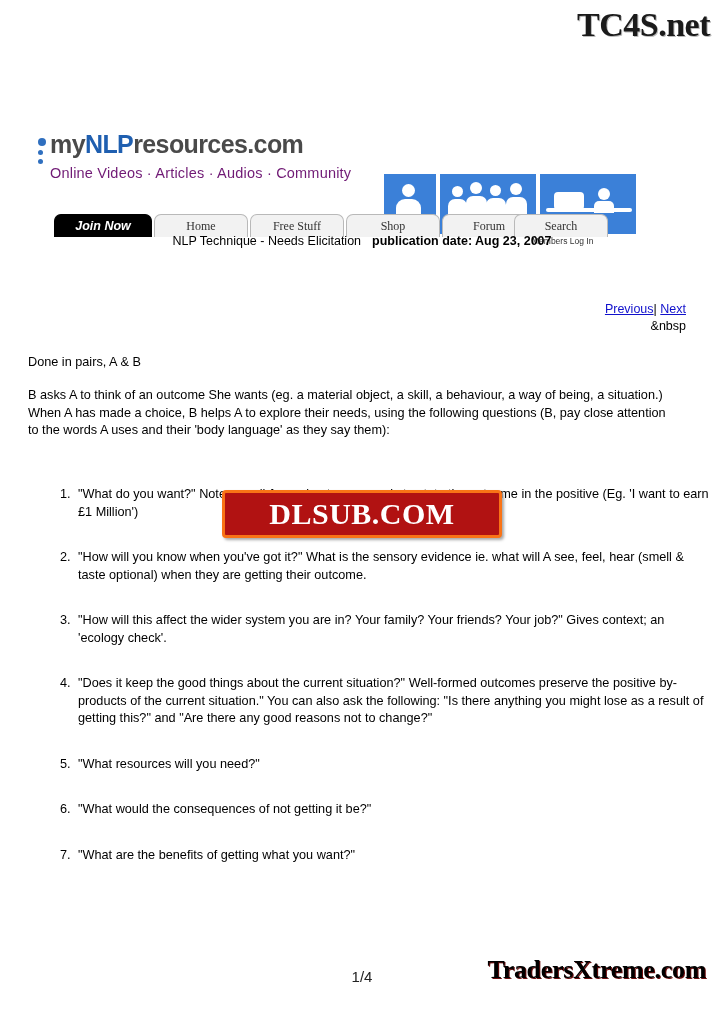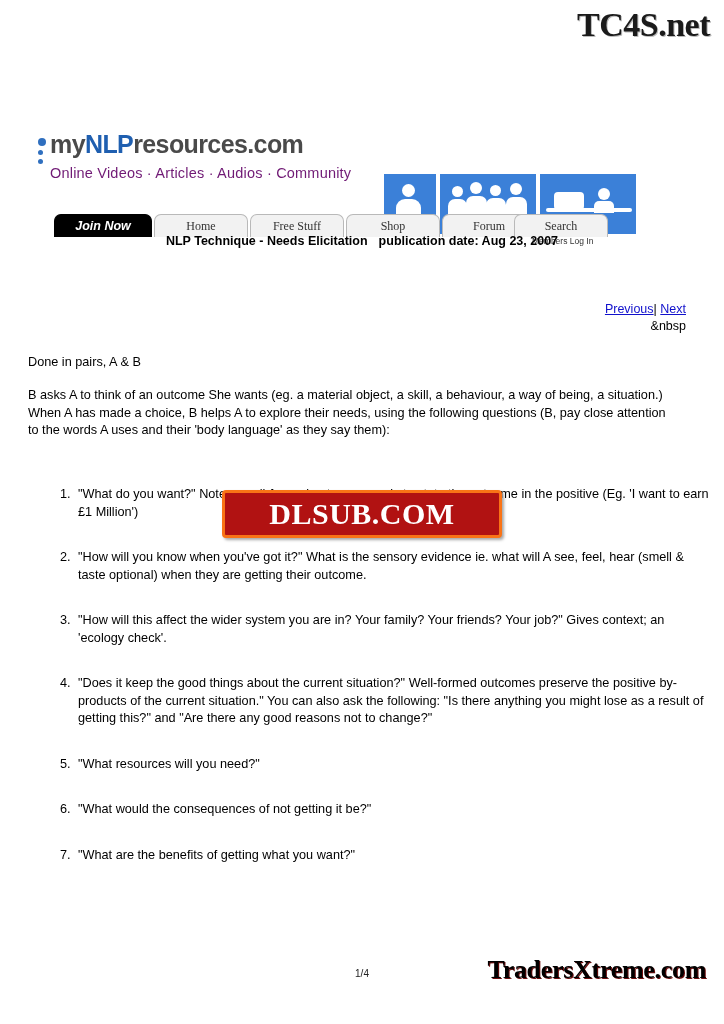--- a/index.html
+++ b/index.html
@@ -151,21 +151,21 @@
   
   .title-line {
     position: absolute;
     left: 0;
     right: 0;
     top: 234px;
     text-align: center;
     font-size: 12.5px;
   }
   .title-line .t {
-    font-weight: bold;
+    font-weight: normal;
   }
   .title-line .d {
     font-weight: bold;
     margin-left: 11px;
   }
 
   
   .pn {
     position: absolute;
     right: 38px;
@@ -233,21 +233,21 @@
     box-shadow: 2px 2px 3px rgba(0,0,0,0.35);
   }
 
   
   .pageno {
     position: absolute;
     left: 0;
     right: 0;
     top: 968px;
     text-align: center;
-    font-size: 10px;
+    font-size: 15px;
     color: #222;
   }
   .txwm {
     position: absolute;
     right: 18px;
     top: 955px;
     font-family: "Liberation Serif", serif;
     font-weight: bold;
     font-size: 26px;
     color: #000000;

